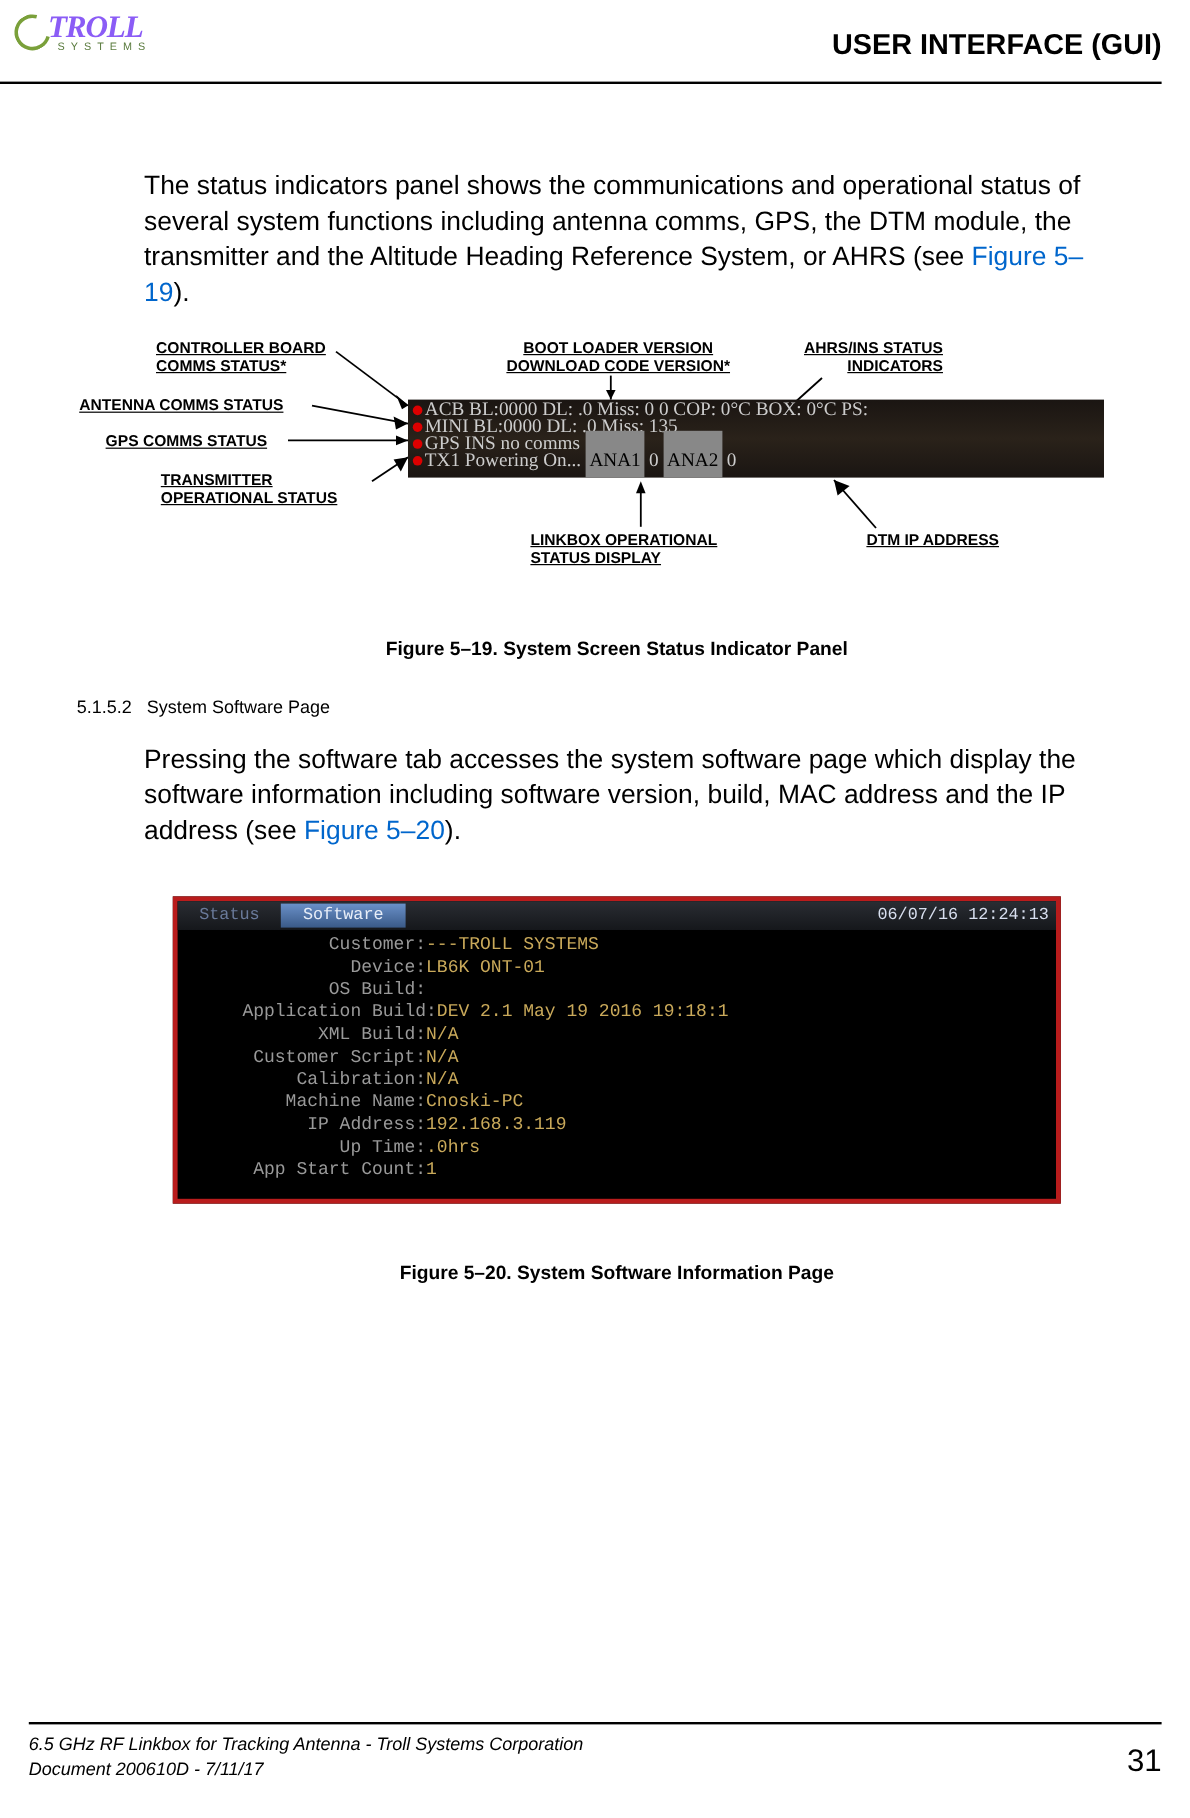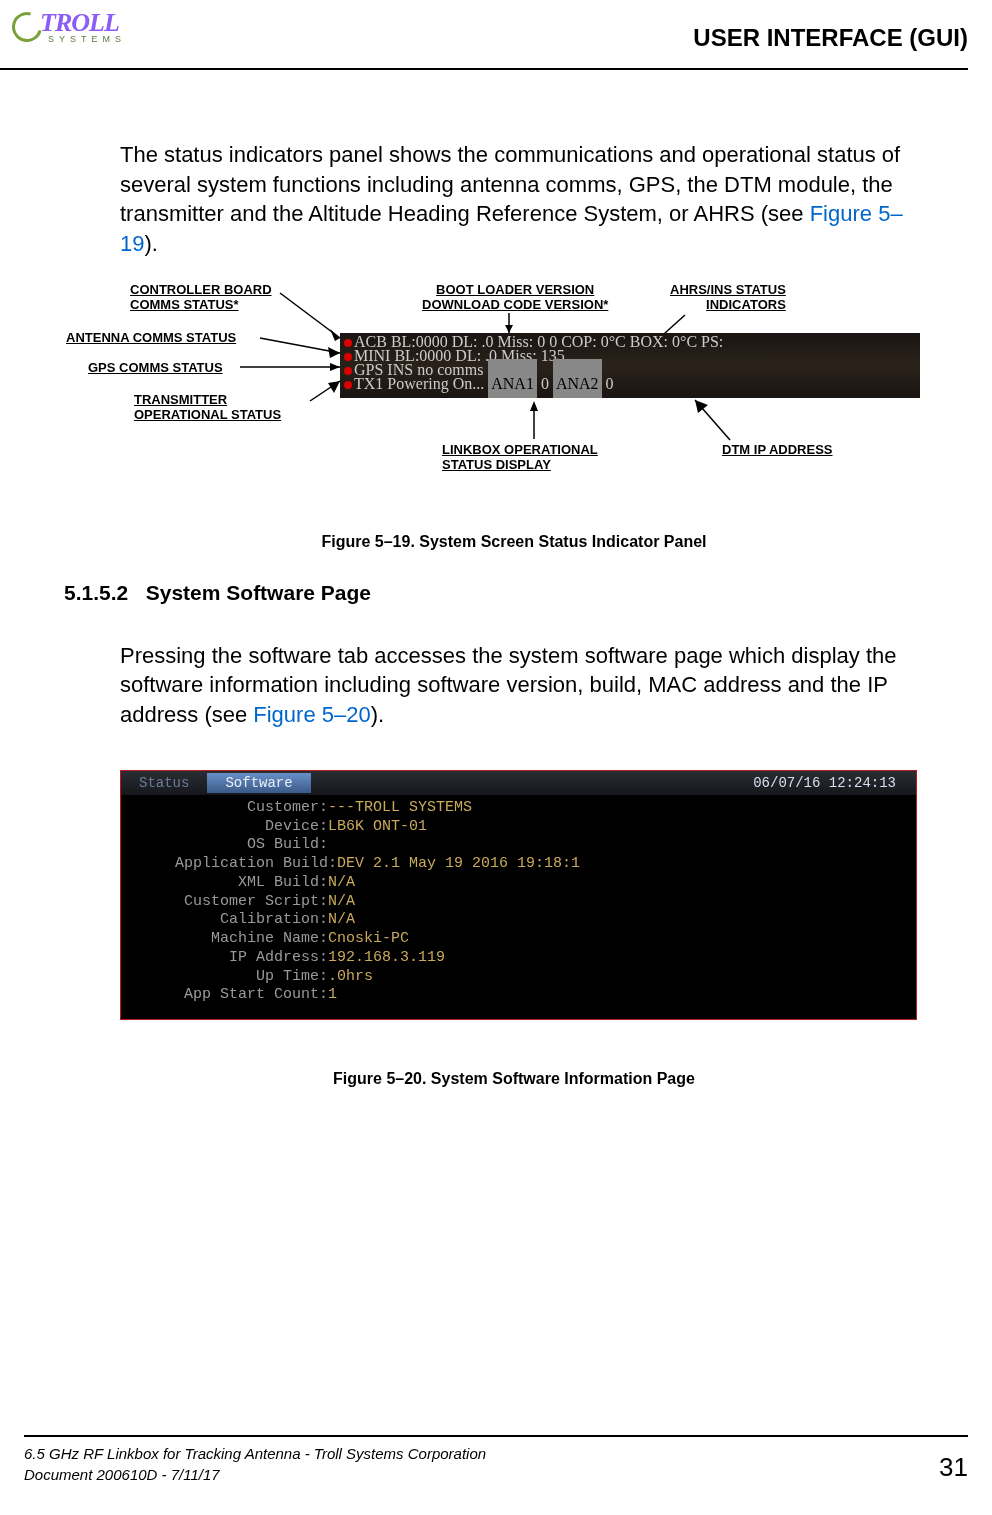--- a/index.html
+++ b/index.html
@@ -113,56 +113,56 @@
   .sp-gray { background: #888; color: #000; padding: 16px 3px; }
   .fig-caption {
     text-align: center;
     font-weight: bold;
     font-size: 16px;
     font-family: "Arial Narrow", Arial, sans-serif;
     margin: 30px 0 30px 0;
   }
 
   .section-hdr {
-    font-weight: bold;
-    font-size: 21px;
+    font-weight: normal;
+    font-size: 15px;
     font-family: "Arial Narrow", Arial, sans-serif;
     margin-left: -56px;
-    margin-bottom: 36px;
+    margin-bottom: 20px;
   }
 
   
   .sw-shot {
-    width: 797px;
+    width: 740px;
     margin: 40px auto 10px;
     background: #000;
     color: #bbb;
     font-family: "Courier New", monospace;
     font-size: 15px;
-    border: 1px solid #b91c1c;
+    border: 4px solid #b91c1c;
   }
   .sw-tabs {
     background: linear-gradient(#2a2d33, #15171b);
     height: 24px;
     display: flex;
     align-items: center;
     font-size: 14px;
   }
   .sw-tab {
     padding: 2px 18px;
     color: #6a7a9a;
   }
   .sw-tab.active {
     background: linear-gradient(#6a90c8, #3a5a88);
     color: #e8eef8;
   }
   .sw-ts {
     margin-left: auto;
     color: #d8dfef;
-    padding-right: 20px;
+    padding-right: 6px;
   }
   .sw-body {
     padding: 4px 10px 14px;
     line-height: 1.25;
     margin-left: 44px;
   }
   .sw-line { white-space: pre; }
   .sw-key { color: #999; }
   .sw-val { color: #c9a95a; }
 

